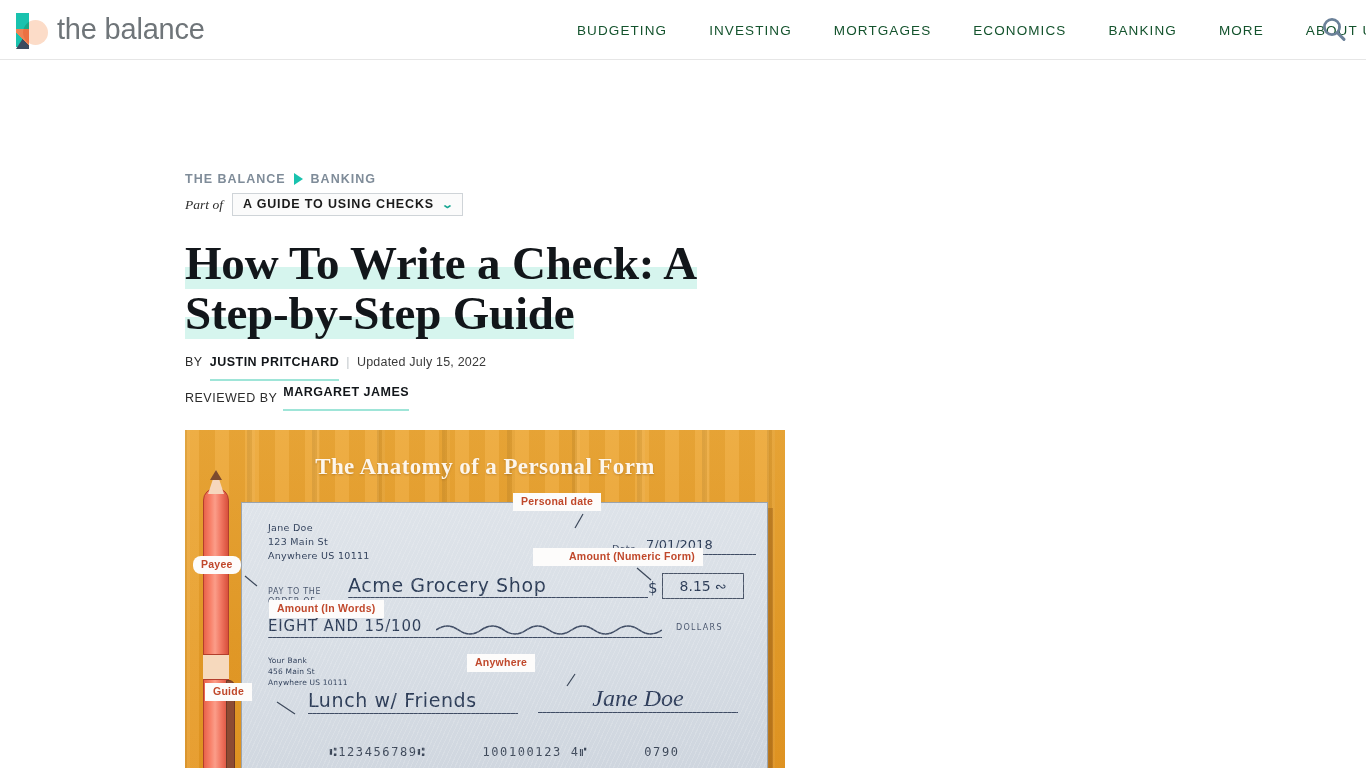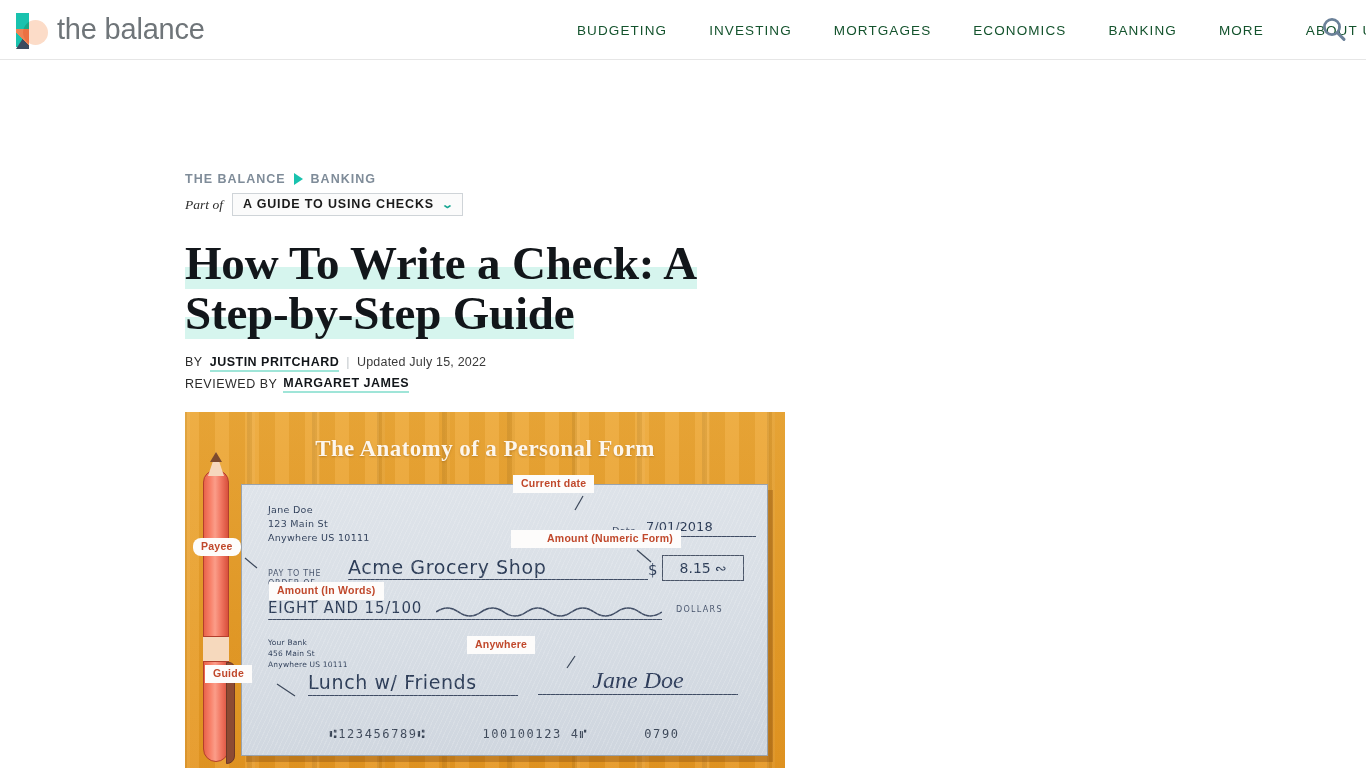--- a/index.html
+++ b/index.html
@@ -191,21 +191,21 @@
     margin-bottom: 4px;
     display: flex;
     gap: 7px;
   }
   .byline .lead { font-weight: 400; }
   .author-link {
     font-weight: 700;
     color: #12161a;
     text-decoration: none;
     border-bottom: 2.5px solid #9fe5d8;
-    padding-bottom: 1px;
+    padding-bottom: 10px;
     cursor: pointer;
   }
   .sep { color: #c3c8cc; }
   .updated { color: #3a3a3a; letter-spacing: 0.2px; }
   .reviewed {
     font-size: 12.5px;
     letter-spacing: 0.5px;
     color: #2b2b2b;
     margin-bottom: 19px;
     display: flex;
@@ -366,21 +366,21 @@
     font-family: "Liberation Sans", sans-serif;
     font-weight: 700;
     font-size: 10.5px;
     letter-spacing: 0.25px;
     padding: 3px 8px 4px;
     white-space: nowrap;
     line-height: 1.1;
   }
   .t-payee  { left: 8px;   top: 126px; border-radius: 8px; }
   .t-date   { left: 328px; top: 63px; }
-  .t-amtnum { left: 326px; top: 118px; padding-left: 36px; }
+  .t-amtnum { left: 348px; top: 118px; padding-left: 36px; }
   .t-words  { left: 84px;  top: 170px; }
   .t-sig    { left: 282px; top: 224px; }
   .t-memo   { left: 20px;  top: 253px; }
 
   .lead-line { position: absolute; stroke: #3a4659; stroke-width: 1.2; fill: none; }
 </style>
 </head>
 <body>
 
 <header class="site-header">
@@ -509,21 +509,21 @@
       <svg style="position:absolute;inset:0;width:600px;height:372px;pointer-events:none;">
         <path class="lead-line" d="M60,146 L72,156"></path>
         <path class="lead-line" d="M398,84 L390,98"></path>
         <path class="lead-line" d="M452,138 L466,150"></path>
         <path class="lead-line" d="M130,190 L142,180"></path>
         <path class="lead-line" d="M390,244 L382,256"></path>
         <path class="lead-line" d="M92,272 L110,284"></path>
       </svg>
 
       <div class="tag t-payee">Payee</div>
-      <div class="tag t-date">Current date</div>
+      <div class="tag t-date">Personal date</div>
       <div class="tag t-amtnum">Amount (Numeric Form)</div>
       <div class="tag t-words">Amount (In Words)</div>
       <div class="tag t-sig">Anywhere</div>
       <div class="tag t-memo">Guide</div>
     </figure>
 
   </div>
 </main>
 
 </body></html>

